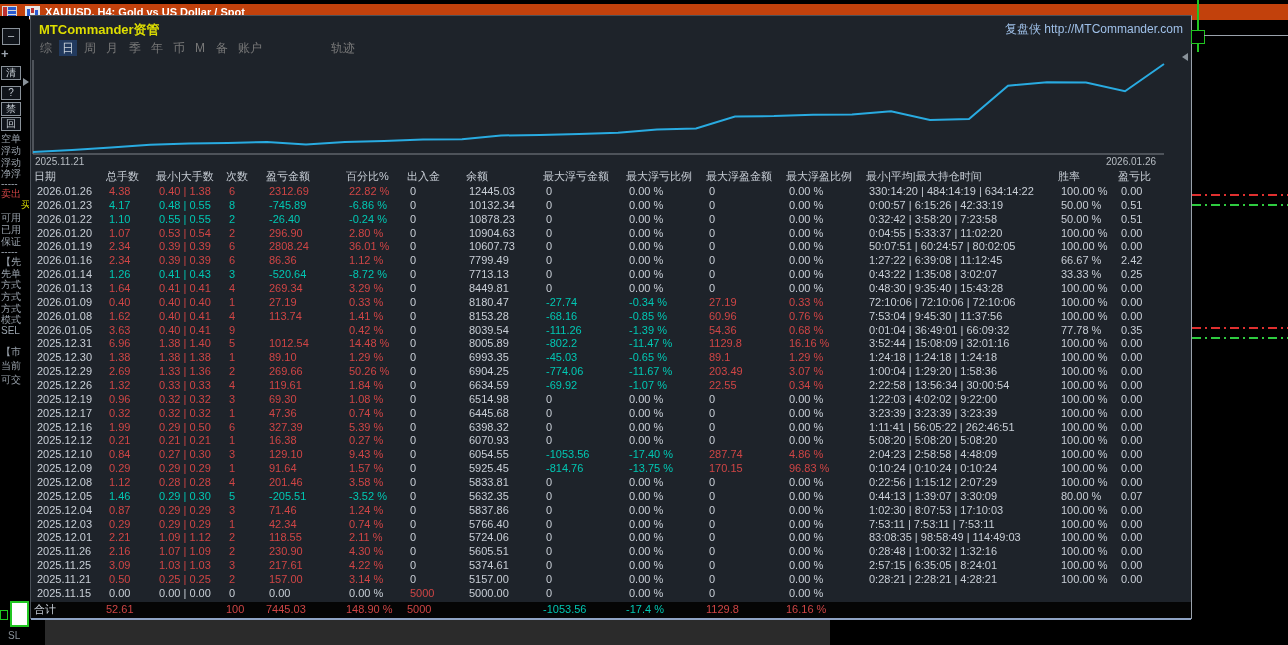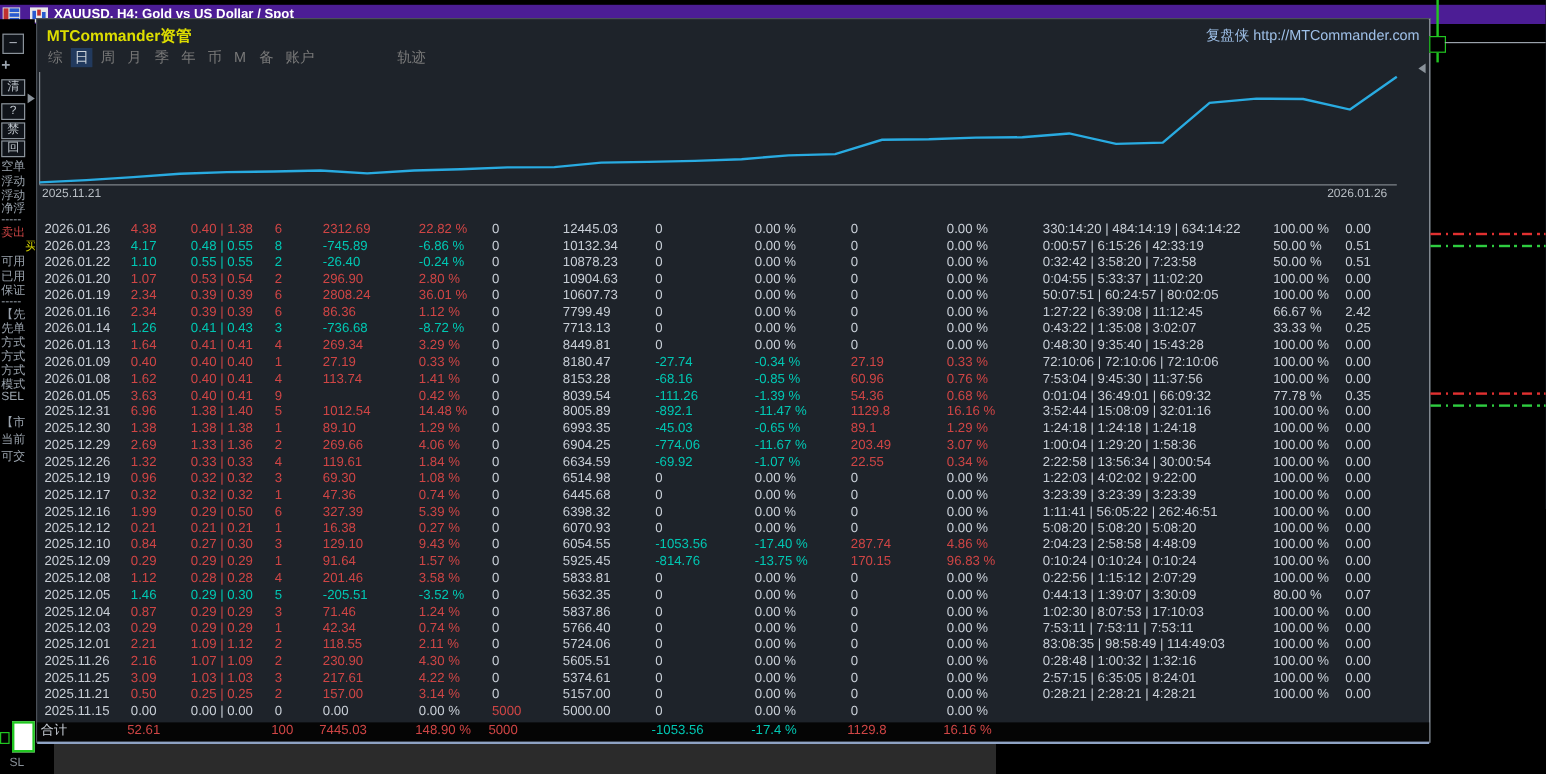--- a/index.html
+++ b/index.html
@@ -2,21 +2,21 @@
 <html><head>
 <meta charset="utf-8">
 <style>
   html,body{margin:0;padding:0;}
   body{
     width:1288px;height:645px;position:relative;overflow:hidden;
     background:#000;font-family:"Liberation Sans", sans-serif;
     -webkit-font-smoothing:none;
   }
   
-  .titlebar{position:absolute;left:0;top:4px;width:1288px;height:16px;background:#4c1d95;}
+  .titlebar{position:absolute;left:0;top:4px;width:1288px;height:16px;background:#c2410c;}
   .tb-icon1{position:absolute;left:2px;top:2px;width:15px;height:13px;}
   .tb-icon2{position:absolute;left:25px;top:2px;width:15px;height:13px;}
   .tb-title{position:absolute;left:45px;top:2px;font-size:11px;font-weight:bold;color:#fff;white-space:nowrap;}
   
   .leftstrip{position:absolute;left:0;top:16px;width:29px;height:629px;background:#000;overflow:hidden;}
   .minbtn{position:absolute;left:2px;top:12px;width:16px;height:15px;border:1px solid #8a929a;background:#10141a;color:#c8ced6;font-size:11px;line-height:13px;text-align:center;}
   .s-item{position:absolute;left:1px;white-space:nowrap;font-size:10px;color:#9aa3ad;}
   .s-btn{border:1px solid #8a929a;background:#10141a;width:18px;height:12px;line-height:12px;text-align:center;color:#c0c7ce;}
   .s-icon{color:#9aa3ad;font-size:13px;font-weight:bold;}
   .s-red{color:var(--red);}
@@ -137,20 +137,37 @@
   <div class="chart">
     <svg id="chart-svg" width="1160" height="100" viewBox="0 0 1160 100">
       <line x1="2" y1="2" x2="2" y2="96" stroke="#7e848a" stroke-width="1"></line>
       <line x1="2" y1="96" x2="1133" y2="96" stroke="#7e848a" stroke-width="1"></line>
       <polyline id="equity-line" fill="none" stroke="#29abe1" stroke-width="2" points="2.0,94.0 41.0,92.1 80.0,89.6 119.0,86.8 158.0,85.4 197.0,84.9 236.0,84.1 275.0,86.5 314.0,84.1 353.0,83.1 392.0,81.5 431.0,81.3 470.0,77.5 509.0,76.9 548.0,76.1 587.0,74.7 626.0,71.5 665.0,70.4 704.0,58.5 743.0,58.1 782.0,56.7 821.0,56.4 860.0,53.2 899.0,61.9 938.0,60.9 977.0,27.7 1016.0,24.2 1055.0,24.5 1094.0,33.3 1133.0,6.0"></polyline>
     </svg>
   </div>
   <div class="x-label" style="left:4px" id="xlab0">2025.11.21</div>
   <div class="x-label" style="left:1075px" id="xlab1">2026.01.26</div>
 
+  <div class="thead" id="thead">
+      <div class="cell" style="width: 72px;">日期</div>
+      <div class="cell" style="width: 50px;">总手数</div>
+      <div class="cell" style="width: 70px;">最小|大手数</div>
+      <div class="cell" style="width: 40px;">次数</div>
+      <div class="cell" style="width: 80px;">盈亏金额</div>
+      <div class="cell" style="width: 61px;">百分比%</div>
+      <div class="cell" style="width: 59px;">出入金</div>
+      <div class="cell" style="width: 77px;">余额</div>
+      <div class="cell" style="width: 83px;">最大浮亏金额</div>
+      <div class="cell" style="width: 80px;">最大浮亏比例</div>
+      <div class="cell" style="width: 80px;">最大浮盈金额</div>
+      <div class="cell" style="width: 80px;">最大浮盈比例</div>
+      <div class="cell" style="width: 192px;">最小|平均|最大持仓时间</div>
+      <div class="cell" style="width: 60px;">胜率</div>
+      <div class="cell" style="width: 73px;">盈亏比</div>
+    </div>
   <div class="rows" id="tbody">
       <div class="trow">
         <div class="cell t-plain" style="width: 72px;">2026.01.26</div>
         <div class="cell t-pos" style="width: 50px;">4.38</div>
         <div class="cell t-pos" style="width: 70px;">0.40 | 1.38</div>
         <div class="cell t-pos" style="width: 40px;">6</div>
         <div class="cell t-pos" style="width: 80px;">2312.69</div>
         <div class="cell t-pos" style="width: 61px;">22.82 %</div>
         <div class="cell t-plain" style="width: 59px;">0</div>
         <div class="cell t-plain" style="width: 77px;">12445.03</div>
@@ -245,21 +262,21 @@
         <div class="cell t-plain" style="width: 80px;">0.00 %</div>
         <div class="cell t-plain" style="width: 192px;">1:27:22 | 6:39:08 | 11:12:45</div>
         <div class="cell t-plain" style="width: 60px;">66.67 %</div>
         <div class="cell t-plain" style="width: 73px;">2.42</div>
       </div>
       <div class="trow">
         <div class="cell t-plain" style="width: 72px;">2026.01.14</div>
         <div class="cell t-neg" style="width: 50px;">1.26</div>
         <div class="cell t-neg" style="width: 70px;">0.41 | 0.43</div>
         <div class="cell t-neg" style="width: 40px;">3</div>
-        <div class="cell t-neg" style="width: 80px;">-736.68</div>
+        <div class="cell t-neg" style="width: 80px;">-520.64</div>
         <div class="cell t-neg" style="width: 61px;">-8.72 %</div>
         <div class="cell t-plain" style="width: 59px;">0</div>
         <div class="cell t-plain" style="width: 77px;">7713.13</div>
         <div class="cell t-plain" style="width: 83px;">0</div>
         <div class="cell t-plain" style="width: 80px;">0.00 %</div>
         <div class="cell t-plain" style="width: 80px;">0</div>
         <div class="cell t-plain" style="width: 80px;">0.00 %</div>
         <div class="cell t-plain" style="width: 192px;">0:43:22 | 1:35:08 | 3:02:07</div>
         <div class="cell t-plain" style="width: 60px;">33.33 %</div>
         <div class="cell t-plain" style="width: 73px;">0.25</div>
@@ -334,21 +351,21 @@
       </div>
       <div class="trow">
         <div class="cell t-plain" style="width: 72px;">2025.12.31</div>
         <div class="cell t-pos" style="width: 50px;">6.96</div>
         <div class="cell t-pos" style="width: 70px;">1.38 | 1.40</div>
         <div class="cell t-pos" style="width: 40px;">5</div>
         <div class="cell t-pos" style="width: 80px;">1012.54</div>
         <div class="cell t-pos" style="width: 61px;">14.48 %</div>
         <div class="cell t-plain" style="width: 59px;">0</div>
         <div class="cell t-plain" style="width: 77px;">8005.89</div>
-        <div class="cell t-neg" style="width: 83px;">-892.1</div>
+        <div class="cell t-neg" style="width: 83px;">-802.2</div>
         <div class="cell t-neg" style="width: 80px;">-11.47 %</div>
         <div class="cell t-pos" style="width: 80px;">1129.8</div>
         <div class="cell t-pos" style="width: 80px;">16.16 %</div>
         <div class="cell t-plain" style="width: 192px;">3:52:44 | 15:08:09 | 32:01:16</div>
         <div class="cell t-plain" style="width: 60px;">100.00 %</div>
         <div class="cell t-plain" style="width: 73px;">0.00</div>
       </div>
       <div class="trow">
         <div class="cell t-plain" style="width: 72px;">2025.12.30</div>
         <div class="cell t-pos" style="width: 50px;">1.38</div>
@@ -365,21 +382,21 @@
         <div class="cell t-plain" style="width: 192px;">1:24:18 | 1:24:18 | 1:24:18</div>
         <div class="cell t-plain" style="width: 60px;">100.00 %</div>
         <div class="cell t-plain" style="width: 73px;">0.00</div>
       </div>
       <div class="trow">
         <div class="cell t-plain" style="width: 72px;">2025.12.29</div>
         <div class="cell t-pos" style="width: 50px;">2.69</div>
         <div class="cell t-pos" style="width: 70px;">1.33 | 1.36</div>
         <div class="cell t-pos" style="width: 40px;">2</div>
         <div class="cell t-pos" style="width: 80px;">269.66</div>
-        <div class="cell t-pos" style="width: 61px;">4.06 %</div>
+        <div class="cell t-pos" style="width: 61px;">50.26 %</div>
         <div class="cell t-plain" style="width: 59px;">0</div>
         <div class="cell t-plain" style="width: 77px;">6904.25</div>
         <div class="cell t-neg" style="width: 83px;">-774.06</div>
         <div class="cell t-neg" style="width: 80px;">-11.67 %</div>
         <div class="cell t-pos" style="width: 80px;">203.49</div>
         <div class="cell t-pos" style="width: 80px;">3.07 %</div>
         <div class="cell t-plain" style="width: 192px;">1:00:04 | 1:29:20 | 1:58:36</div>
         <div class="cell t-plain" style="width: 60px;">100.00 %</div>
         <div class="cell t-plain" style="width: 73px;">0.00</div>
       </div>

